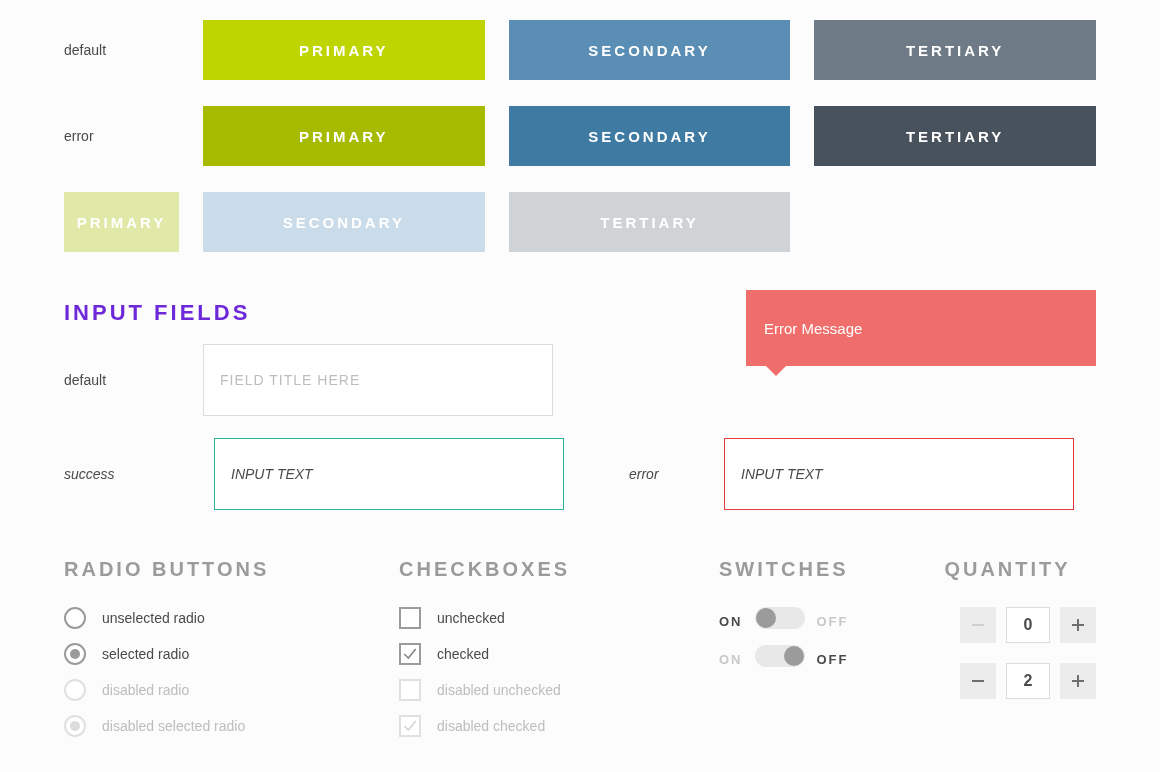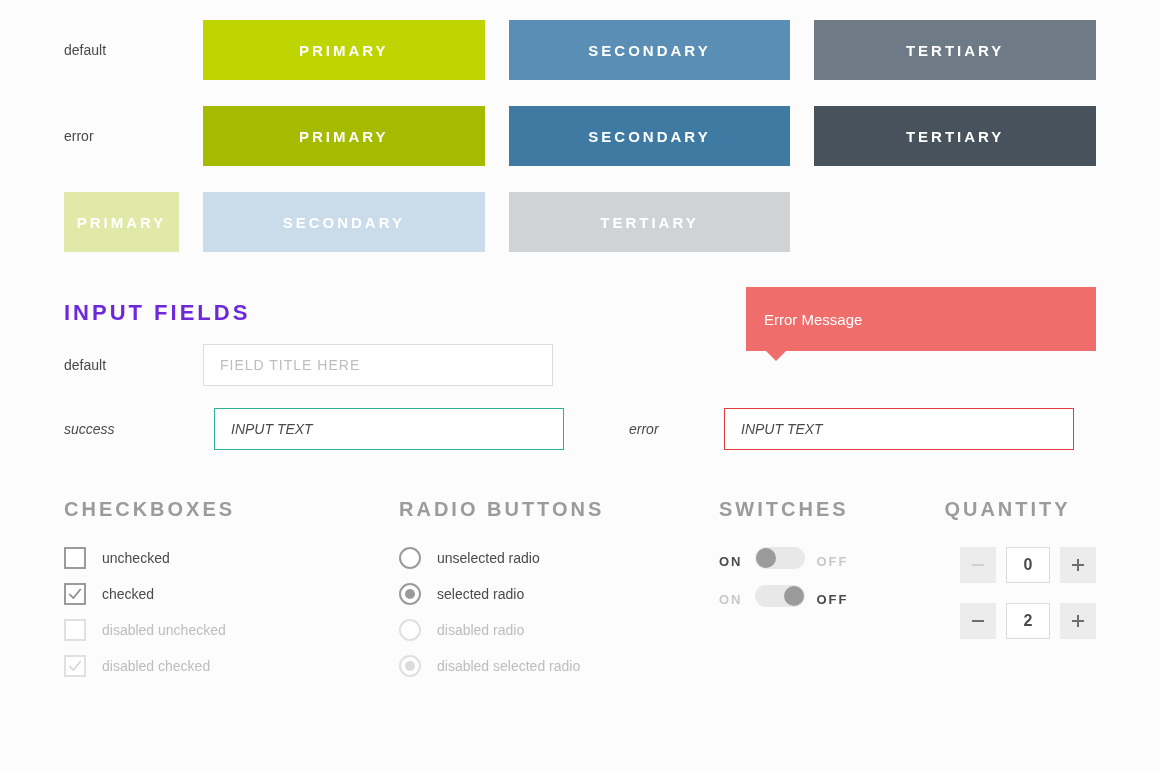--- a/index.html
+++ b/index.html
@@ -38,31 +38,31 @@
     font-size:22px; font-weight:700; letter-spacing:3px; color:#6d28d9;
     text-transform:uppercase; margin-top:48px; margin-bottom:18px;
   }
 
   
   .input-block { }
   .input-row1 { display:grid; grid-template-columns:115px 350px 1fr 350px; column-gap:24px; align-items:center; margin-bottom:22px; }
   .input-row2 { display:grid; grid-template-columns:115px 350px 90px 350px; column-gap:35px; align-items:center;font-style:italic; }
   .field-label { font-size:14px; color:#4a4a4a; }
   .text-input {
-    height:42px; border:1px solid #dcdcdc; background:#fff; padding:0 16px;
+    height:72px; border:1px solid #dcdcdc; background:#fff; padding:0 16px;
     font-size:14px; color:#4a4a4a;
   }
   .text-input.placeholder { color:#bdbdbd; text-transform:uppercase; letter-spacing:1px; display:flex; align-items:center;}
   .text-input.success { border:1px solid #2bb39a; display:flex; align-items:center; }
   .text-input.error   { border:1px solid #e23b3b; display:flex; align-items:center; }
 
   .error-bubble-wrap { position:relative; }
   .error-bubble {
     position:absolute; bottom:14px; left:0; right:0;
-    background:#ef6d6a; color:#fff; height:64px;
+    background:#ef6d6a; color:#fff; height:76px;
     display:flex; align-items:center; padding:0 18px; font-size:15px;
   }
   .error-bubble:after{
     content:""; position:absolute; left:20px; bottom:-10px;
     border-left:10px solid transparent; border-right:10px solid transparent;
     border-top:10px solid #ef6d6a;
   }
 
   
   .controls { display:grid; grid-template-columns: 335px 320px 200px 1fr; column-gap:0; margin-top:48px; }
@@ -137,20 +137,41 @@
     <div class="field-label">success</div>
     <div class="text-input success">INPUT TEXT</div>
     <div class="field-label" style="padding-left:30px">error</div>
     <div class="text-input error">INPUT TEXT</div>
   </div>
 </div>
 
 <div class="controls">
 
   <div>
+    <h3>RADIO BUTTONS</h3>
+
+    <div class="opt-row">
+      <span class="radio"></span>
+      <span>unselected radio</span>
+    </div>
+    <div class="opt-row">
+      <span class="radio selected"></span>
+      <span>selected radio</span>
+    </div>
+    <div class="opt-row disabled">
+      <span class="radio disabled"></span>
+      <span>disabled radio</span>
+    </div>
+    <div class="opt-row disabled">
+      <span class="radio disabled selected"></span>
+      <span>disabled selected radio</span>
+    </div>
+  </div>
+
+  <div>
     <h3>CHECKBOXES</h3>
 
     <div class="opt-row">
       <span class="check"></span>
       <span>unchecked</span>
     </div>
     <div class="opt-row">
       <span class="check checked">
         <svg viewBox="0 0 22 22">
             <path d="M4 11 L9 16 L18 5" fill="none" stroke-width="2"></path>
@@ -162,41 +183,20 @@
       <span class="check disabled"></span>
       <span>disabled unchecked</span>
     </div>
     <div class="opt-row disabled">
       <span class="check disabled checked">
         <svg viewBox="0 0 22 22">
             <path d="M4 11 L9 16 L18 5" fill="none" stroke-width="2"></path>
           </svg>
       </span>
       <span>disabled checked</span>
-    </div>
-  </div>
-
-  <div>
-    <h3>RADIO BUTTONS</h3>
-
-    <div class="opt-row">
-      <span class="radio"></span>
-      <span>unselected radio</span>
-    </div>
-    <div class="opt-row">
-      <span class="radio selected"></span>
-      <span>selected radio</span>
-    </div>
-    <div class="opt-row disabled">
-      <span class="radio disabled"></span>
-      <span>disabled radio</span>
-    </div>
-    <div class="opt-row disabled">
-      <span class="radio disabled selected"></span>
-      <span>disabled selected radio</span>
     </div>
   </div>
 
   <div>
     <h3>SWITCHES</h3>
 
     <div class="switch-row">
       <span class="sw-label">ON</span>
       <span class="switch on">
           <span class="knob"></span>

